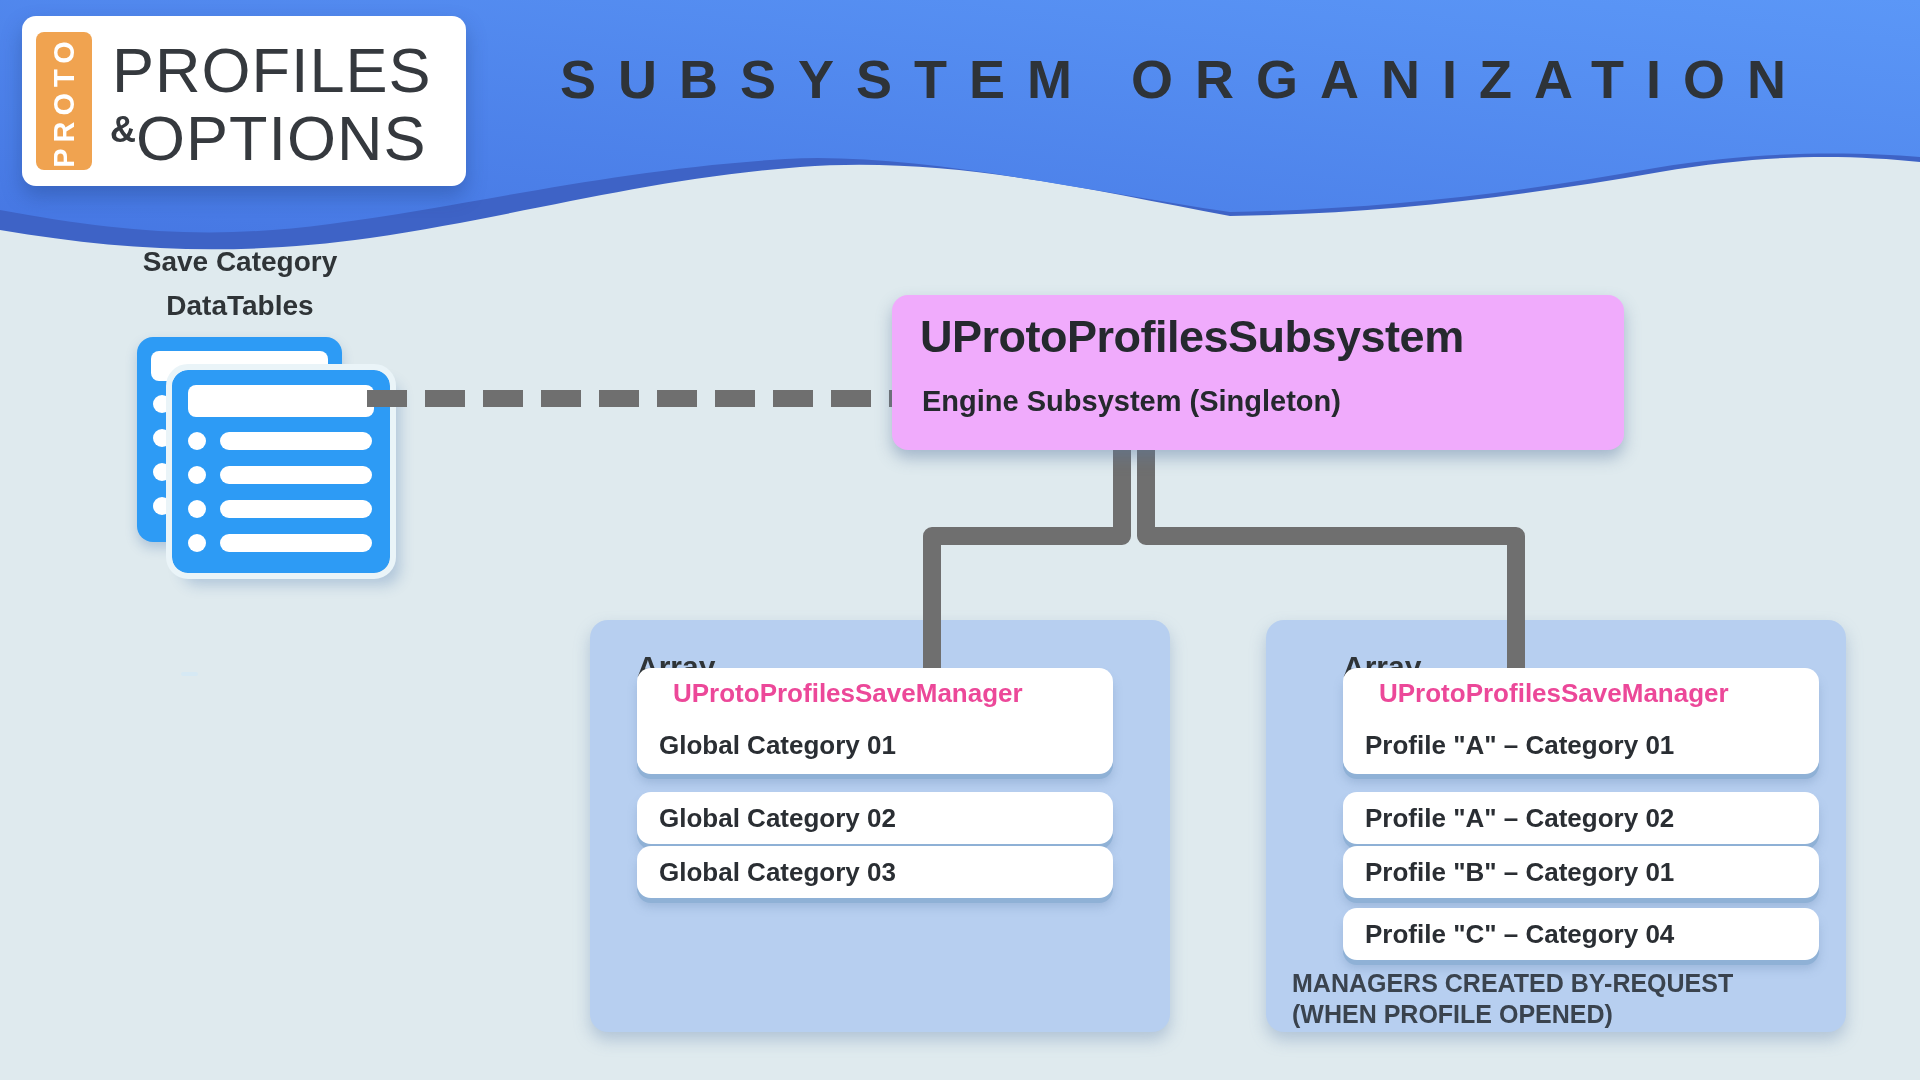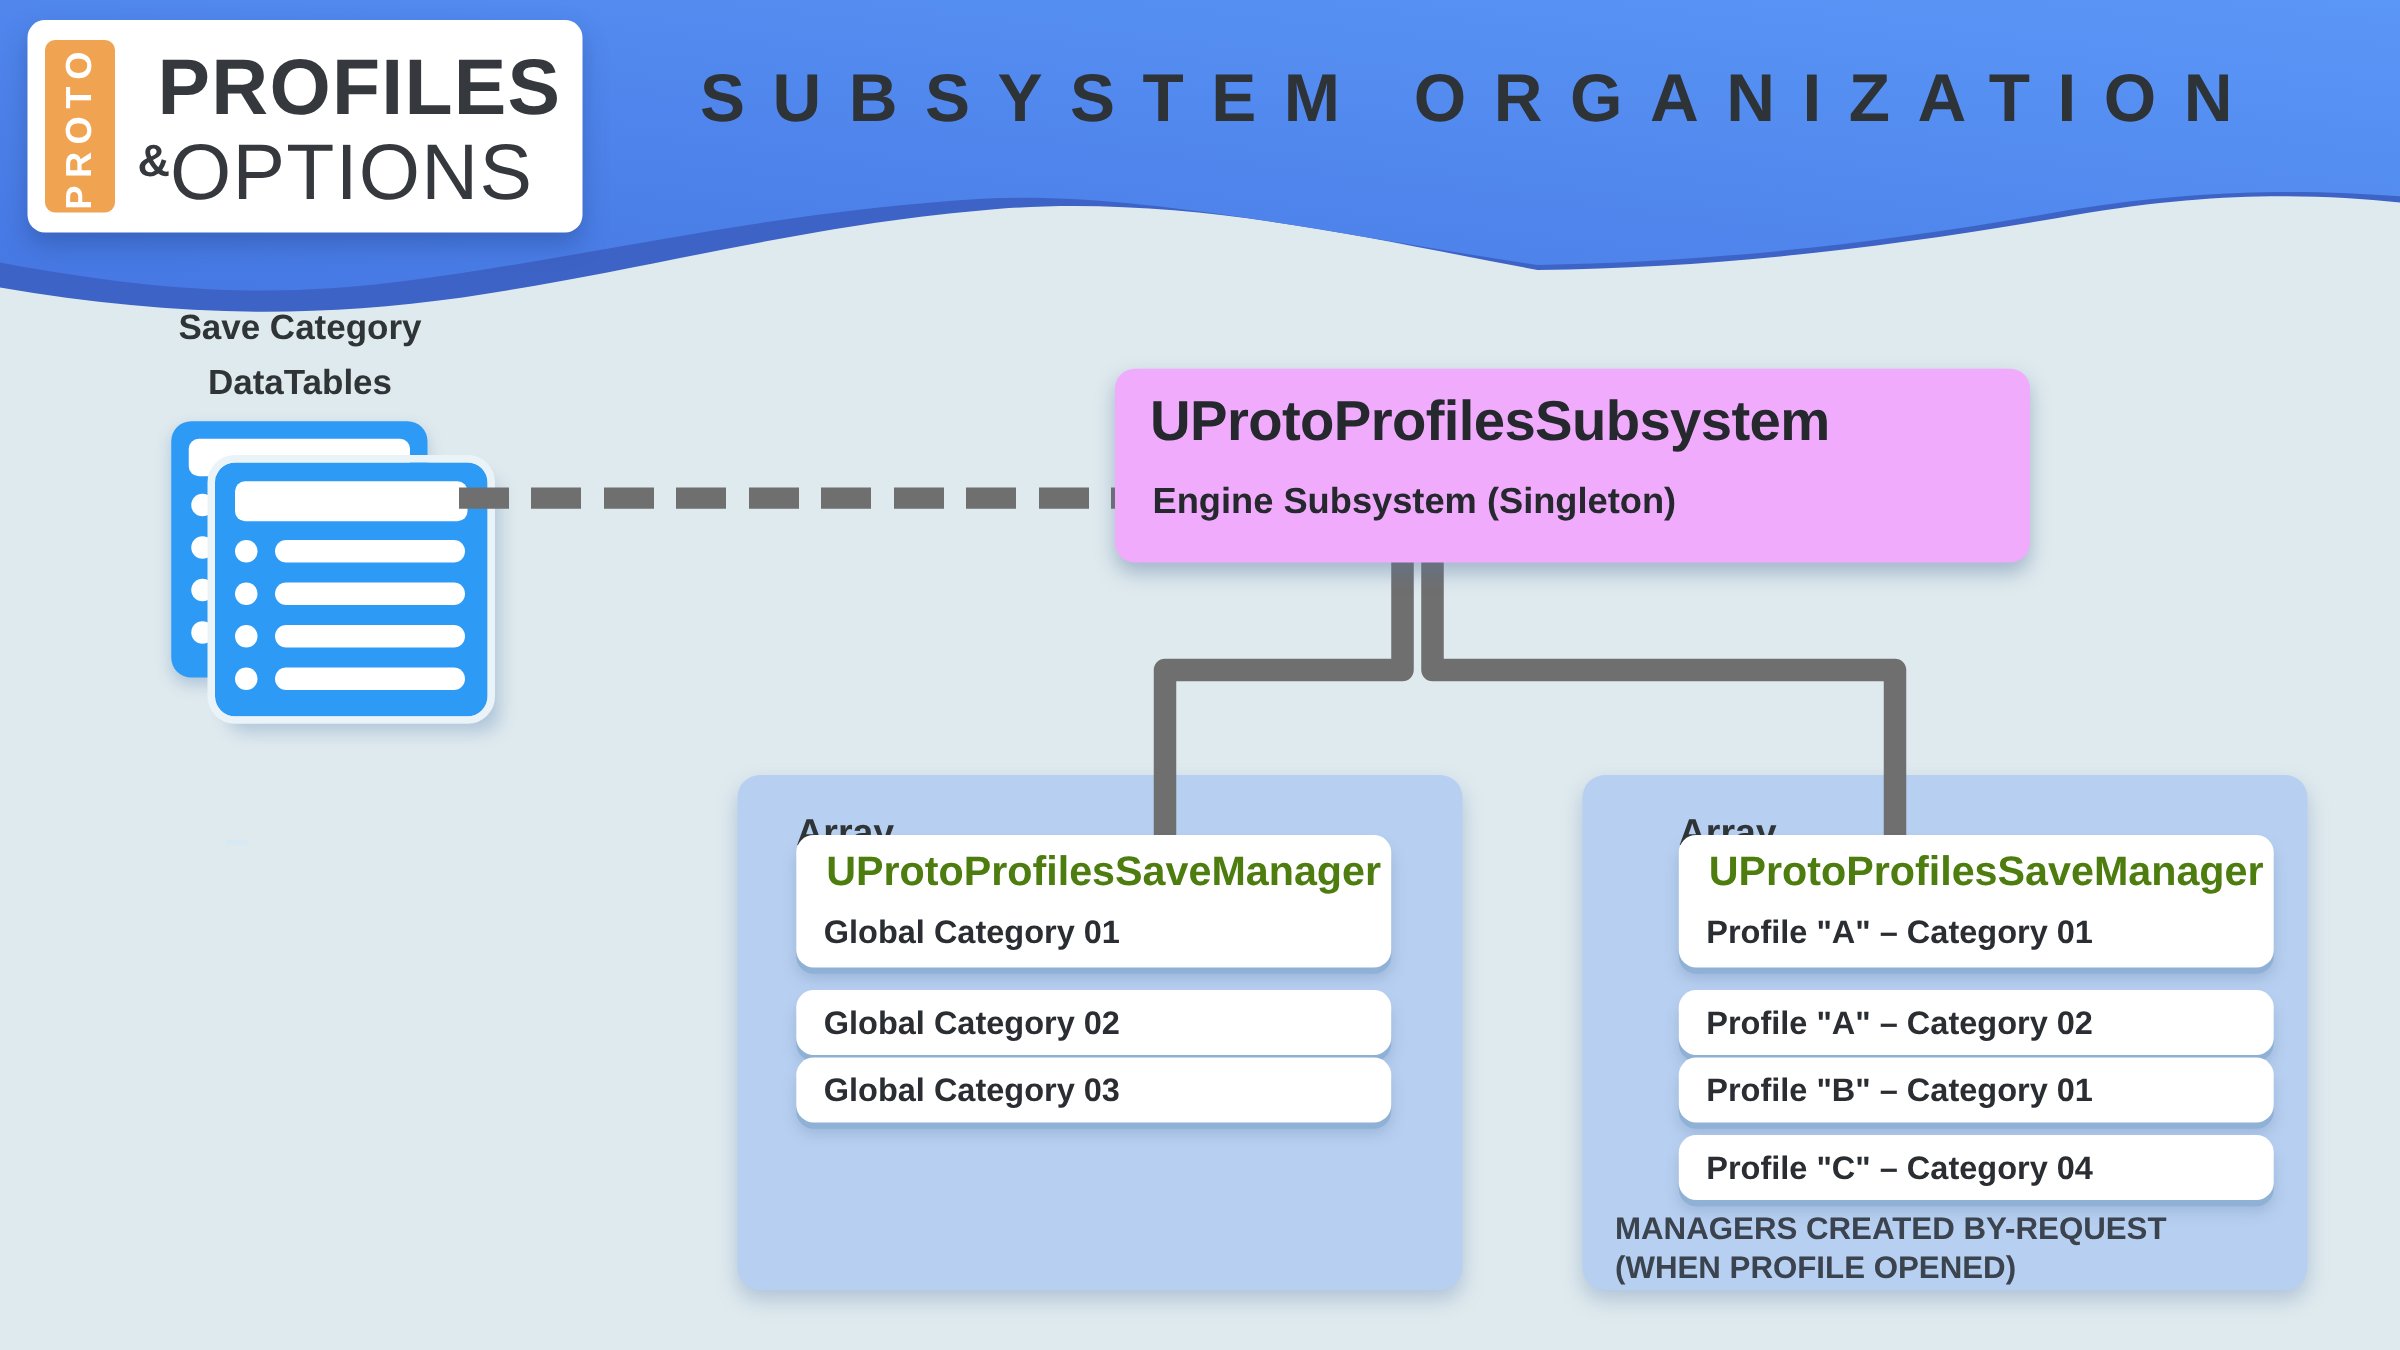--- a/index.html
+++ b/index.html
@@ -19,21 +19,21 @@
     left:22px;top:16px;width:444px;height:170px;background:#fff;border-radius:14px;
     box-shadow:0 10px 20px rgba(30,60,120,.35);z-index:3;
   }
   .logo-orange{
     position:absolute;left:14px;top:16px;width:56px;height:138px;background:#F0A350;border-radius:8px;
     display:flex;align-items:center;justify-content:center;
   }
   .logo-proto{
     transform:rotate(-90deg);color:#fff;font-weight:bold;font-size:29px;letter-spacing:6px;white-space:nowrap;
   }
-  .logo-line1{position:absolute;left:104px;top:18px;font-size:63px;font-weight:bold;color:#35393E;letter-spacing:1px;}
+  .logo-line1{position:absolute;left:90px;top:18px;font-size:63px;font-weight:normal;color:#35393E;letter-spacing:1px;}
   .logo-line2{position:absolute;left:88px;top:86px;color:#35393E;white-space:nowrap;}
   .logo-amp{font-size:36px;font-weight:bold;vertical-align:18px;}
   .logo-options{font-size:63px;font-weight:normal;letter-spacing:1px;}
 
   
   .page-title{
     left:560px;top:48px;width:1230px;text-align:center;
     font-size:54px;font-weight:bold;letter-spacing:22px;color:#2E3338;z-index:2;white-space:nowrap;
   }
 
@@ -80,21 +80,21 @@
   .panel.right{left:1266px;top:620px;}
   .array-label{position:absolute;top:10px;font-size:30px;font-weight:bold;color:#2F3437;z-index:2;margin-top:20px;}
   .panel.left .array-label{left:47px;}
   .panel.right .array-label{left:77px;}
   .mgr-box{
     position:absolute;top:48px;width:476px;height:106px;background:#fff;border-radius:14px;z-index:2;
     box-shadow:0 5px 0 #8FB1D6,0 9px 10px rgba(110,140,180,.35);
   }
   .panel.left .mgr-box{left:47px;}
   .panel.right .mgr-box{left:77px;}
-  .mgr-title{position:absolute;left:24px;top:10px;font-size:33px;font-weight:bold;color:#4d7c0f;white-space:nowrap;}
+  .mgr-title{position:absolute;left:36px;top:10px;font-size:26px;font-weight:bold;color:#ec4899;white-space:nowrap;}
   .mgr-sub{position:absolute;left:22px;top:62px;font-size:26px;font-weight:bold;color:#2A2E33;white-space:nowrap;}
   .cat-row{
     position:absolute;width:476px;height:52px;background:#fff;border-radius:14px;z-index:2;
     display:flex;align-items:center;padding-left:22px;box-sizing:border-box;
     font-size:26px;font-weight:bold;color:#2A2E33;white-space:nowrap;
     box-shadow:0 5px 0 #8FB1D6,0 9px 10px rgba(110,140,180,.35);
   }
   .panel.left .cat-row{left:47px;}
   .panel.right .cat-row{left:77px;}
   .row-2{top:172px;} .row-3{top:226px;} .row-4{top:288px;}

